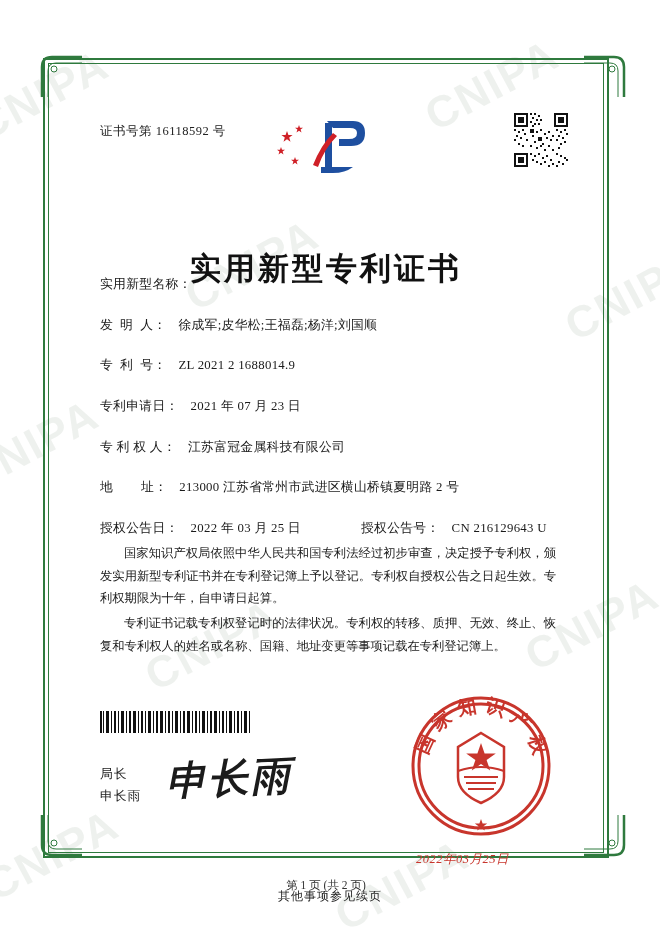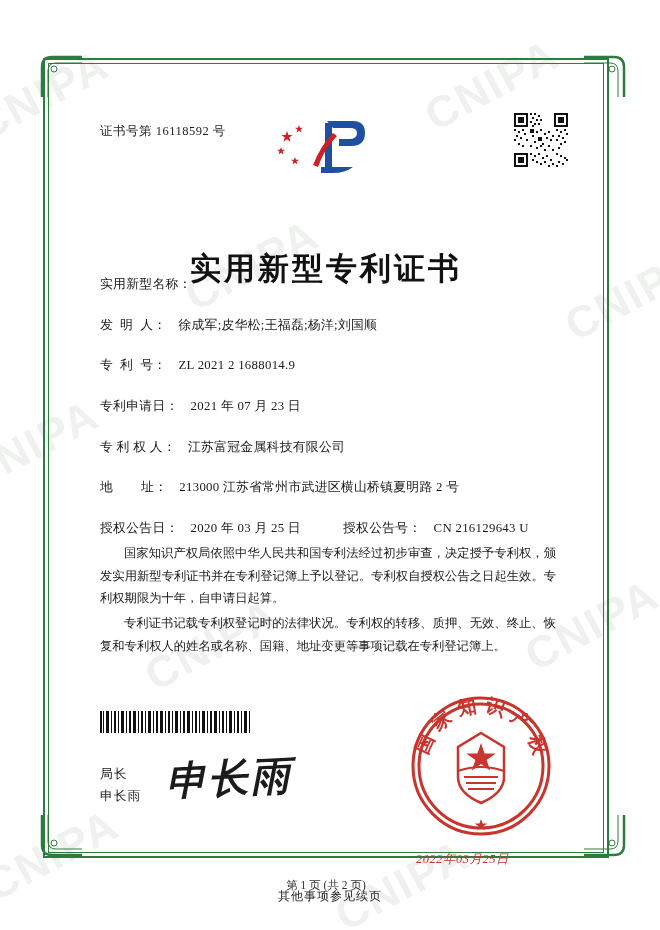--- a/index.html
+++ b/index.html
@@ -143,21 +143,21 @@
   .field-label {
     flex: 0 0 auto;
     letter-spacing: 0.3px;
     white-space: pre;
   }
   .field-value {
     margin-left: 12px;
     letter-spacing: 0.3px;
   }
   .field-row.two-col .col2 {
-    margin-left: 42px;
+    margin-left: 60px;
     display: flex;
     align-items: baseline;
   }
   .field-row.two-col .col2 .field-value { margin-left: 12px; }
 
   .paras {
     position: absolute;
     left: 52px;
     top: 480px;
     width: 472px;
@@ -425,21 +425,21 @@
       <div class="field-row">
         <span class="field-label">专 利 权 人：</span>
         <span class="field-value">江苏富冠金属科技有限公司</span>
       </div>
       <div class="field-row">
         <span class="field-label">地        址：</span>
         <span class="field-value">213000 江苏省常州市武进区横山桥镇夏明路 2 号</span>
       </div>
       <div class="field-row two-col">
         <span class="field-label">授权公告日：</span>
-        <span class="field-value">2020 年 03 月 25 日</span>
+        <span class="field-value">2022 年 03 月 25 日</span>
         <span class="col2">
           <span class="field-label">授权公告号：</span>
           <span class="field-value">CN 216129643 U</span>
         </span>
       </div>
     </div>
 
     <div class="paras">
       <p>国家知识产权局依照中华人民共和国专利法经过初步审查，决定授予专利权，颁发实用新型专利证书并在专利登记簿上予以登记。专利权自授权公告之日起生效。专利权期限为十年，自申请日起算。</p>
       <p>专利证书记载专利权登记时的法律状况。专利权的转移、质押、无效、终止、恢复和专利权人的姓名或名称、国籍、地址变更等事项记载在专利登记簿上。</p>

